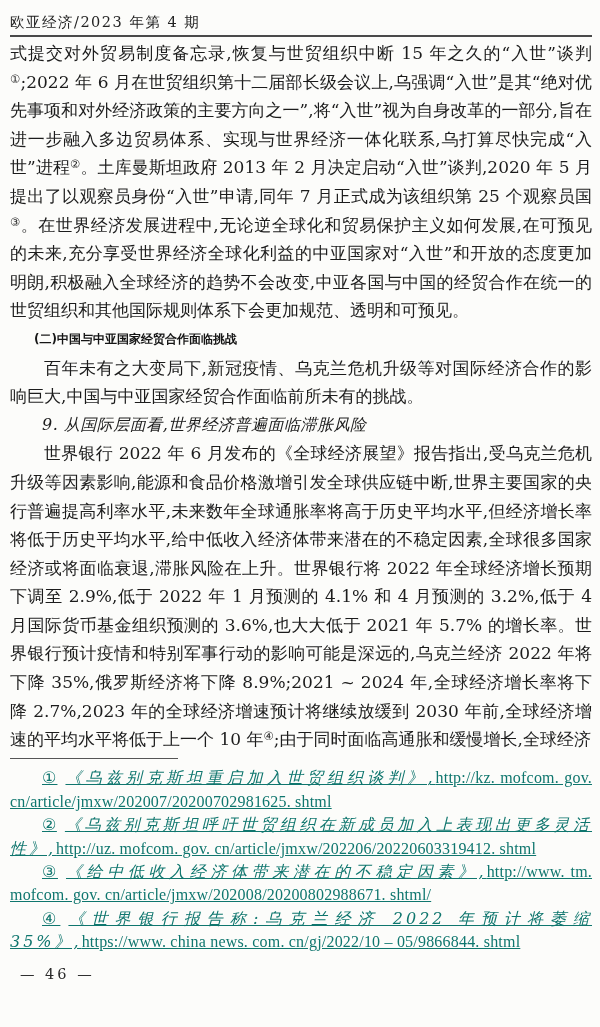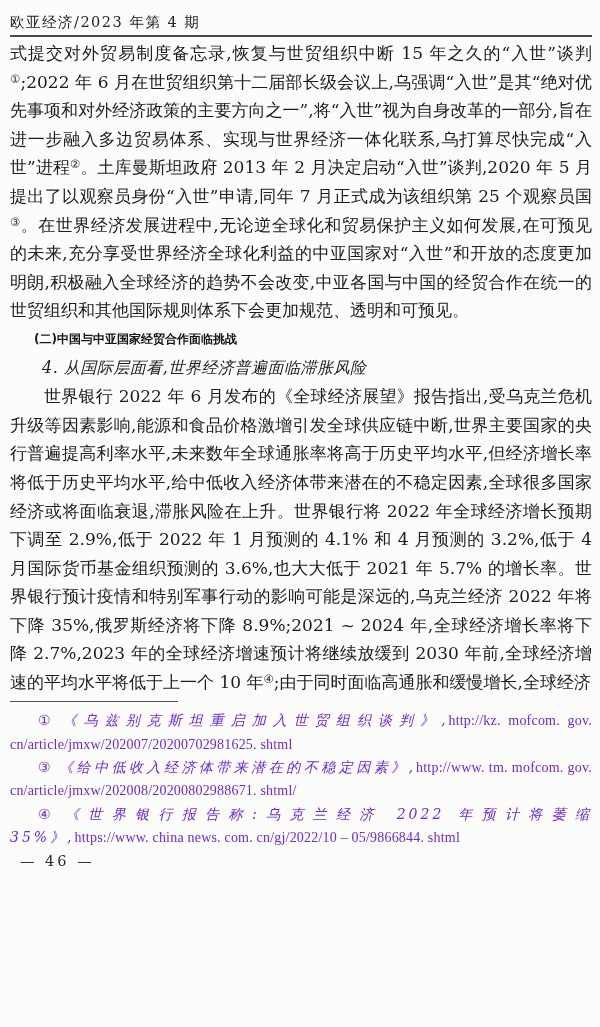--- a/index.html
+++ b/index.html
@@ -61,43 +61,44 @@
   }
   
   .footnote-area { margin-top: 2px; }
   .fn-rule {
     width: 168px;
     height: 1.6px;
     background: #555;
     margin: 4px 0 7px 0;
   }
   .footnote {
-    font-size: 14px;
+    font-size: 16px;
     line-height: 23.4px;
     text-align: justify;
     text-indent: 2em;
-    color: #6d28d9;
+    color: #0f766e;
+    text-decoration: underline;
   }
   .fn-marker {
     font-style: normal;
     letter-spacing: 0;
     padding-right: 8px;
   }
   .fn-cn {
     font-style: italic;
     letter-spacing: 3px;
   }
   .fn-url {
     font-style: normal;
     letter-spacing: 0.2px;
     font-family: "Liberation Serif", "DejaVu Serif", serif;
   }
   
   .page-number {
-    margin-top: 3px;
+    margin-top: 12px;
     margin-left: 10px;
     font-size: 14.5px;
     letter-spacing: 3px;
     color: #2a2a2a;
   }
 </style>
 </head>
 <body>
 
 <div class="page">
@@ -105,29 +106,31 @@
   <header class="page-header">
     <div class="header-title">欧亚经济/2023 年第 4 期</div>
     <div class="header-rule"></div>
   </header>
 
   <main class="body-text">
     <p class="para no-indent"><span>式提交对外贸易制度备忘录,恢复与世贸组织中断 15 年之久的“入世”谈判</span><span class="sup">①</span><span>;2022 年 6 月在世贸组织第十二届部长级会议上,乌强调“入世”是其“绝对优先事项和对外经济政策的主要方向之一”,将“入世”视为自身改革的一部分,旨在进一步融入多边贸易体系、实现与世界经济一体化联系,乌打算尽快完成“入世”进程</span><span class="sup">②</span><span>。土库曼斯坦政府 2013 年 2 月决定启动“入世”谈判,2020 年 5 月提出了以观察员身份“入世”申请,同年 7 月正式成为该组织第 25 个观察员国</span><span class="sup">③</span><span>。在世界经济发展进程中,无论逆全球化和贸易保护主义如何发展,在可预见的未来,充分享受世界经济全球化利益的中亚国家对“入世”和开放的态度更加明朗,积极融入全球经济的趋势不会改变,中亚各国与中国的经贸合作在统一的世贸组织和其他国际规则体系下会更加规范、透明和可预见。</span></p>
 
     <h3 class="section-heading">(二)中国与中亚国家经贸合作面临挑战</h3>
 
+    <p class="para">百年未有之大变局下,新冠疫情、乌克兰危机升级等对国际经济合作的影响巨大,中国与中亚国家经贸合作面临前所未有的挑战。</p>
 
-    <h4 class="sub-heading">4. 从国际层面看,世界经济普遍面临滞胀风险</h4>
+    <h4 class="sub-heading">9. 从国际层面看,世界经济普遍面临滞胀风险</h4>
 
     <p class="para"><span>世界银行 2022 年 6 月发布的《全球经济展望》报告指出,受乌克兰危机升级等因素影响,能源和食品价格激增引发全球供应链中断,世界主要国家的央行普遍提高利率水平,未来数年全球通胀率将高于历史平均水平,但经济增长率将低于历史平均水平,给中低收入经济体带来潜在的不稳定因素,全球很多国家经济或将面临衰退,滞胀风险在上升。世界银行将 2022 年全球经济增长预期下调至 2.9%,低于 2022 年 1 月预测的 4.1% 和 4 月预测的 3.2%,低于 4 月国际货币基金组织预测的 3.6%,也大大低于 2021 年 5.7% 的增长率。世界银行预计疫情和特别军事行动的影响可能是深远的,乌克兰经济 2022 年将下降 35%,俄罗斯经济将下降 8.9%;2021 ~ 2024 年,全球经济增长率将下降 2.7%,2023 年的全球经济增速预计将继续放缓到 2030 年前,全球经济增速的平均水平将低于上一个 10 年</span><span class="sup">④</span><span>;由于同时面临高通胀和缓慢增长,全球经济</span></p>
   </main>
 
   <footer class="footnote-area">
     <div class="fn-rule"></div>
 
     <p class="footnote"><span class="fn-marker">①</span><span class="fn-cn">《乌兹别克斯坦重启加入世贸组织谈判》,</span><span class="fn-url">http://kz. mofcom. gov. cn/article/jmxw/202007/20200702981625. shtml</span></p>
+    <p class="footnote"><span class="fn-marker">②</span><span class="fn-cn">《乌兹别克斯坦呼吁世贸组织在新成员加入上表现出更多灵活性》,</span><span class="fn-url">http://uz. mofcom. gov. cn/article/jmxw/202206/20220603319412. shtml</span></p>
     <p class="footnote"><span class="fn-marker">③</span><span class="fn-cn">《给中低收入经济体带来潜在的不稳定因素》,</span><span class="fn-url">http://www. tm. mofcom. gov. cn/article/jmxw/202008/20200802988671. shtml/</span></p>
     <p class="footnote"><span class="fn-marker">④</span><span class="fn-cn">《世界银行报告称:乌克兰经济 2022 年预计将萎缩 35%》,</span><span class="fn-url">https://www. china news. com. cn/gj/2022/10 – 05/9866844. shtml</span></p>
 
     <div class="page-number">— 46 —</div>
   </footer>
 
 </div>
 
 </body></html>

